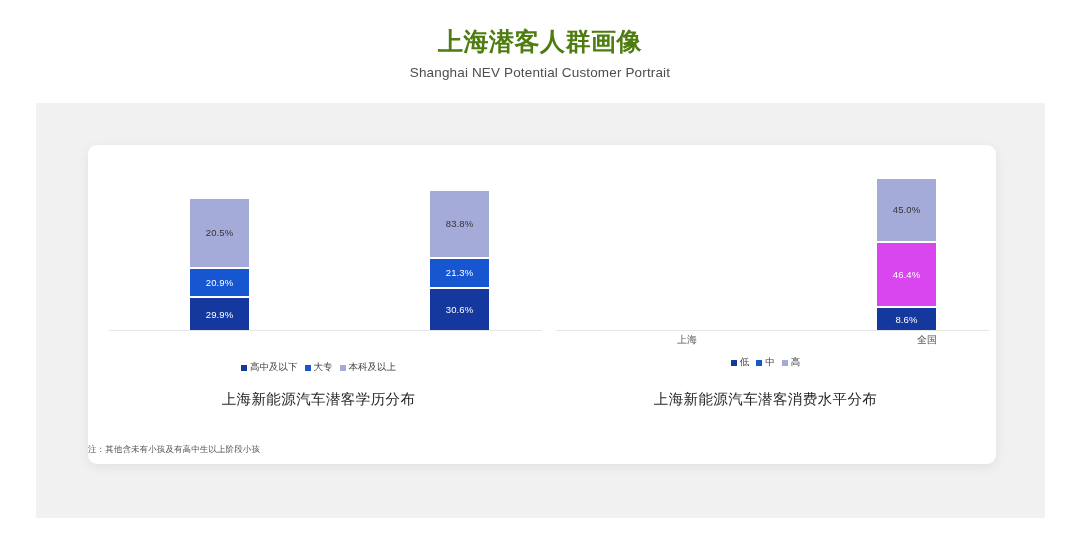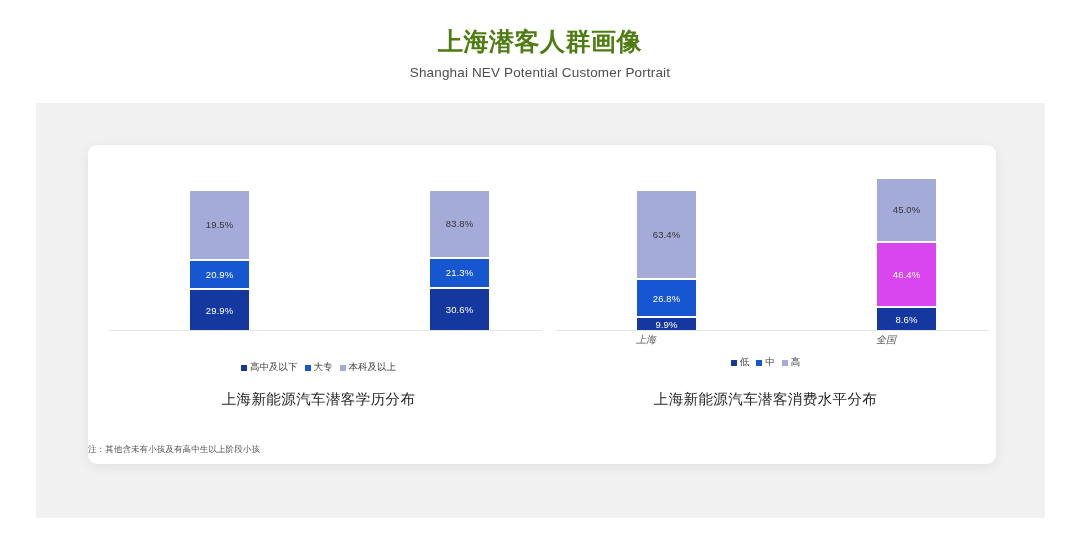--- a/index.html
+++ b/index.html
@@ -131,24 +131,23 @@
     position: absolute;
     left: 14px;
     top: 188px;
     width: 433px;
     height: 18px;
   }
   .xlabel {
     position: absolute;
     top: 0;
     width: 61px;
-    text-align: left;
+    text-align: right;
     font-size: 10px;
     color: #595959;
-    font-style: italic;
   }
   .xlabel.t1 { left: 80px; }
   .xlabel.t2 { left: 320px; }
 
   
   .legend {
     position: absolute;
     left: 0;
     width: 447px;
     display: flex;
@@ -208,26 +207,26 @@
 
 <div class="outer-panel"></div>
 
 <div class="chart-card">
   <div class="charts-row">
 
     <div class="chart-block left">
       <div class="plot-area">
         <div class="bar b1">
             <div class="seg high" style="height: 69.372px; background: rgb(165, 171, 217);">
-              <span class="seg-label">19.5%</span>
+              <span class="seg-label">20.5%</span>
             </div>
             <div class="seg mid" style="height: 29.469px; background: rgb(23, 86, 209);">
               <span class="seg-label">20.9%</span>
             </div>
-            <div class="seg low" style="height: 42px; background: rgb(20, 56, 158);">
+            <div class="seg low" style="height: 34px; background: rgb(20, 56, 158);">
               <span class="seg-label">29.9%</span>
             </div>
           </div>
         <div class="bar b2">
             <div class="seg high" style="height: 67.821px; background: rgb(165, 171, 217);">
               <span class="seg-label">83.8%</span>
             </div>
             <div class="seg mid" style="height: 30.033px; background: rgb(23, 86, 209);">
               <span class="seg-label">21.3%</span>
             </div>
@@ -250,31 +249,20 @@
           <div class="legend-item">
             <span class="legend-swatch" style="background: rgb(165, 171, 217);"></span>
             <span class="legend-text">本科及以上</span>
           </div>
         </div>
       <div class="chart-caption">上海新能源汽车潜客学历分布</div>
     </div>
 
     <div class="chart-block right">
       <div class="plot-area">
-        <div class="bar b1">
-            <div class="seg high" style="height: 89.394px; background: rgb(165, 171, 217);">
-              <span class="seg-label">63.4%</span>
-            </div>
-            <div class="seg mid" style="height: 37.788px; background: rgb(23, 86, 209);">
-              <span class="seg-label">26.8%</span>
-            </div>
-            <div class="seg low" style="height: 13.959px; background: rgb(20, 56, 158);">
-              <span class="seg-label">9.9%</span>
-            </div>
-          </div>
         <div class="bar b2">
             <div class="seg high" style="height: 63.45px; background: rgb(165, 171, 217);">
               <span class="seg-label">45.0%</span>
             </div>
             <div class="seg mid" style="height: 65.424px; background: #d946ef;">
               <span class="seg-label">46.4%</span>
             </div>
             <div class="seg low" style="height: 24px; background: rgb(20, 56, 158);">
               <span class="seg-label">8.6%</span>
             </div>

